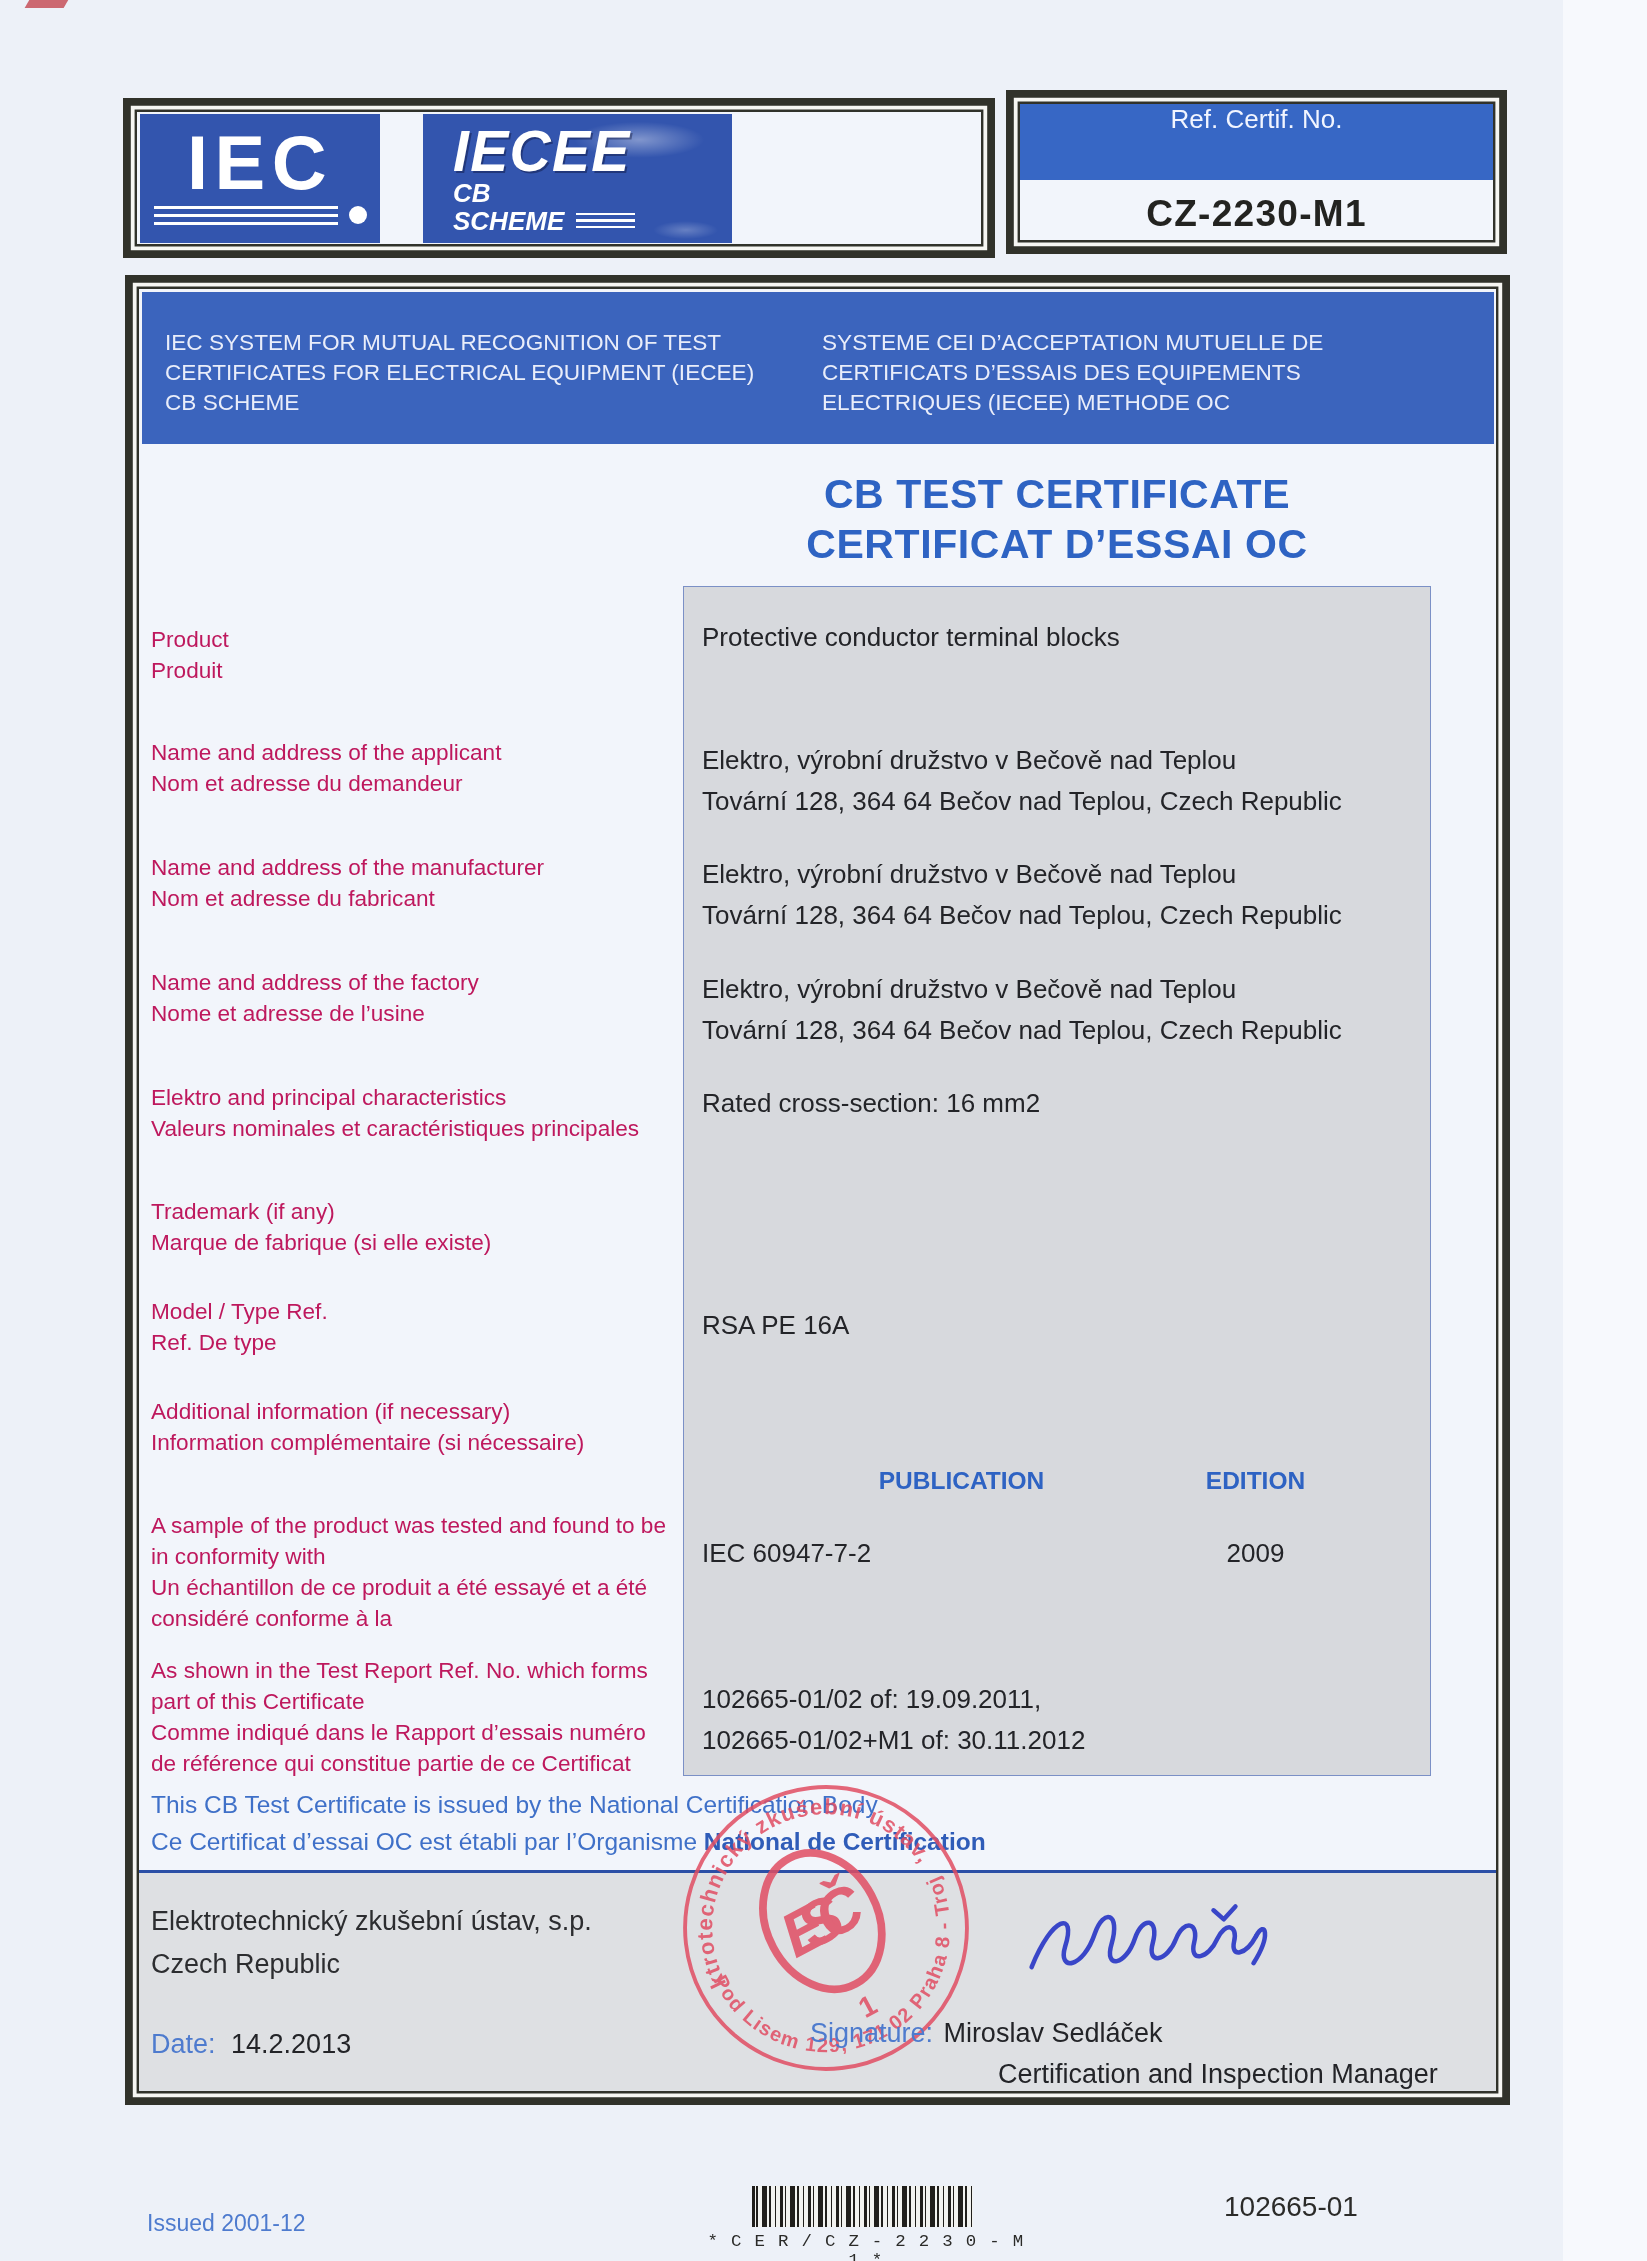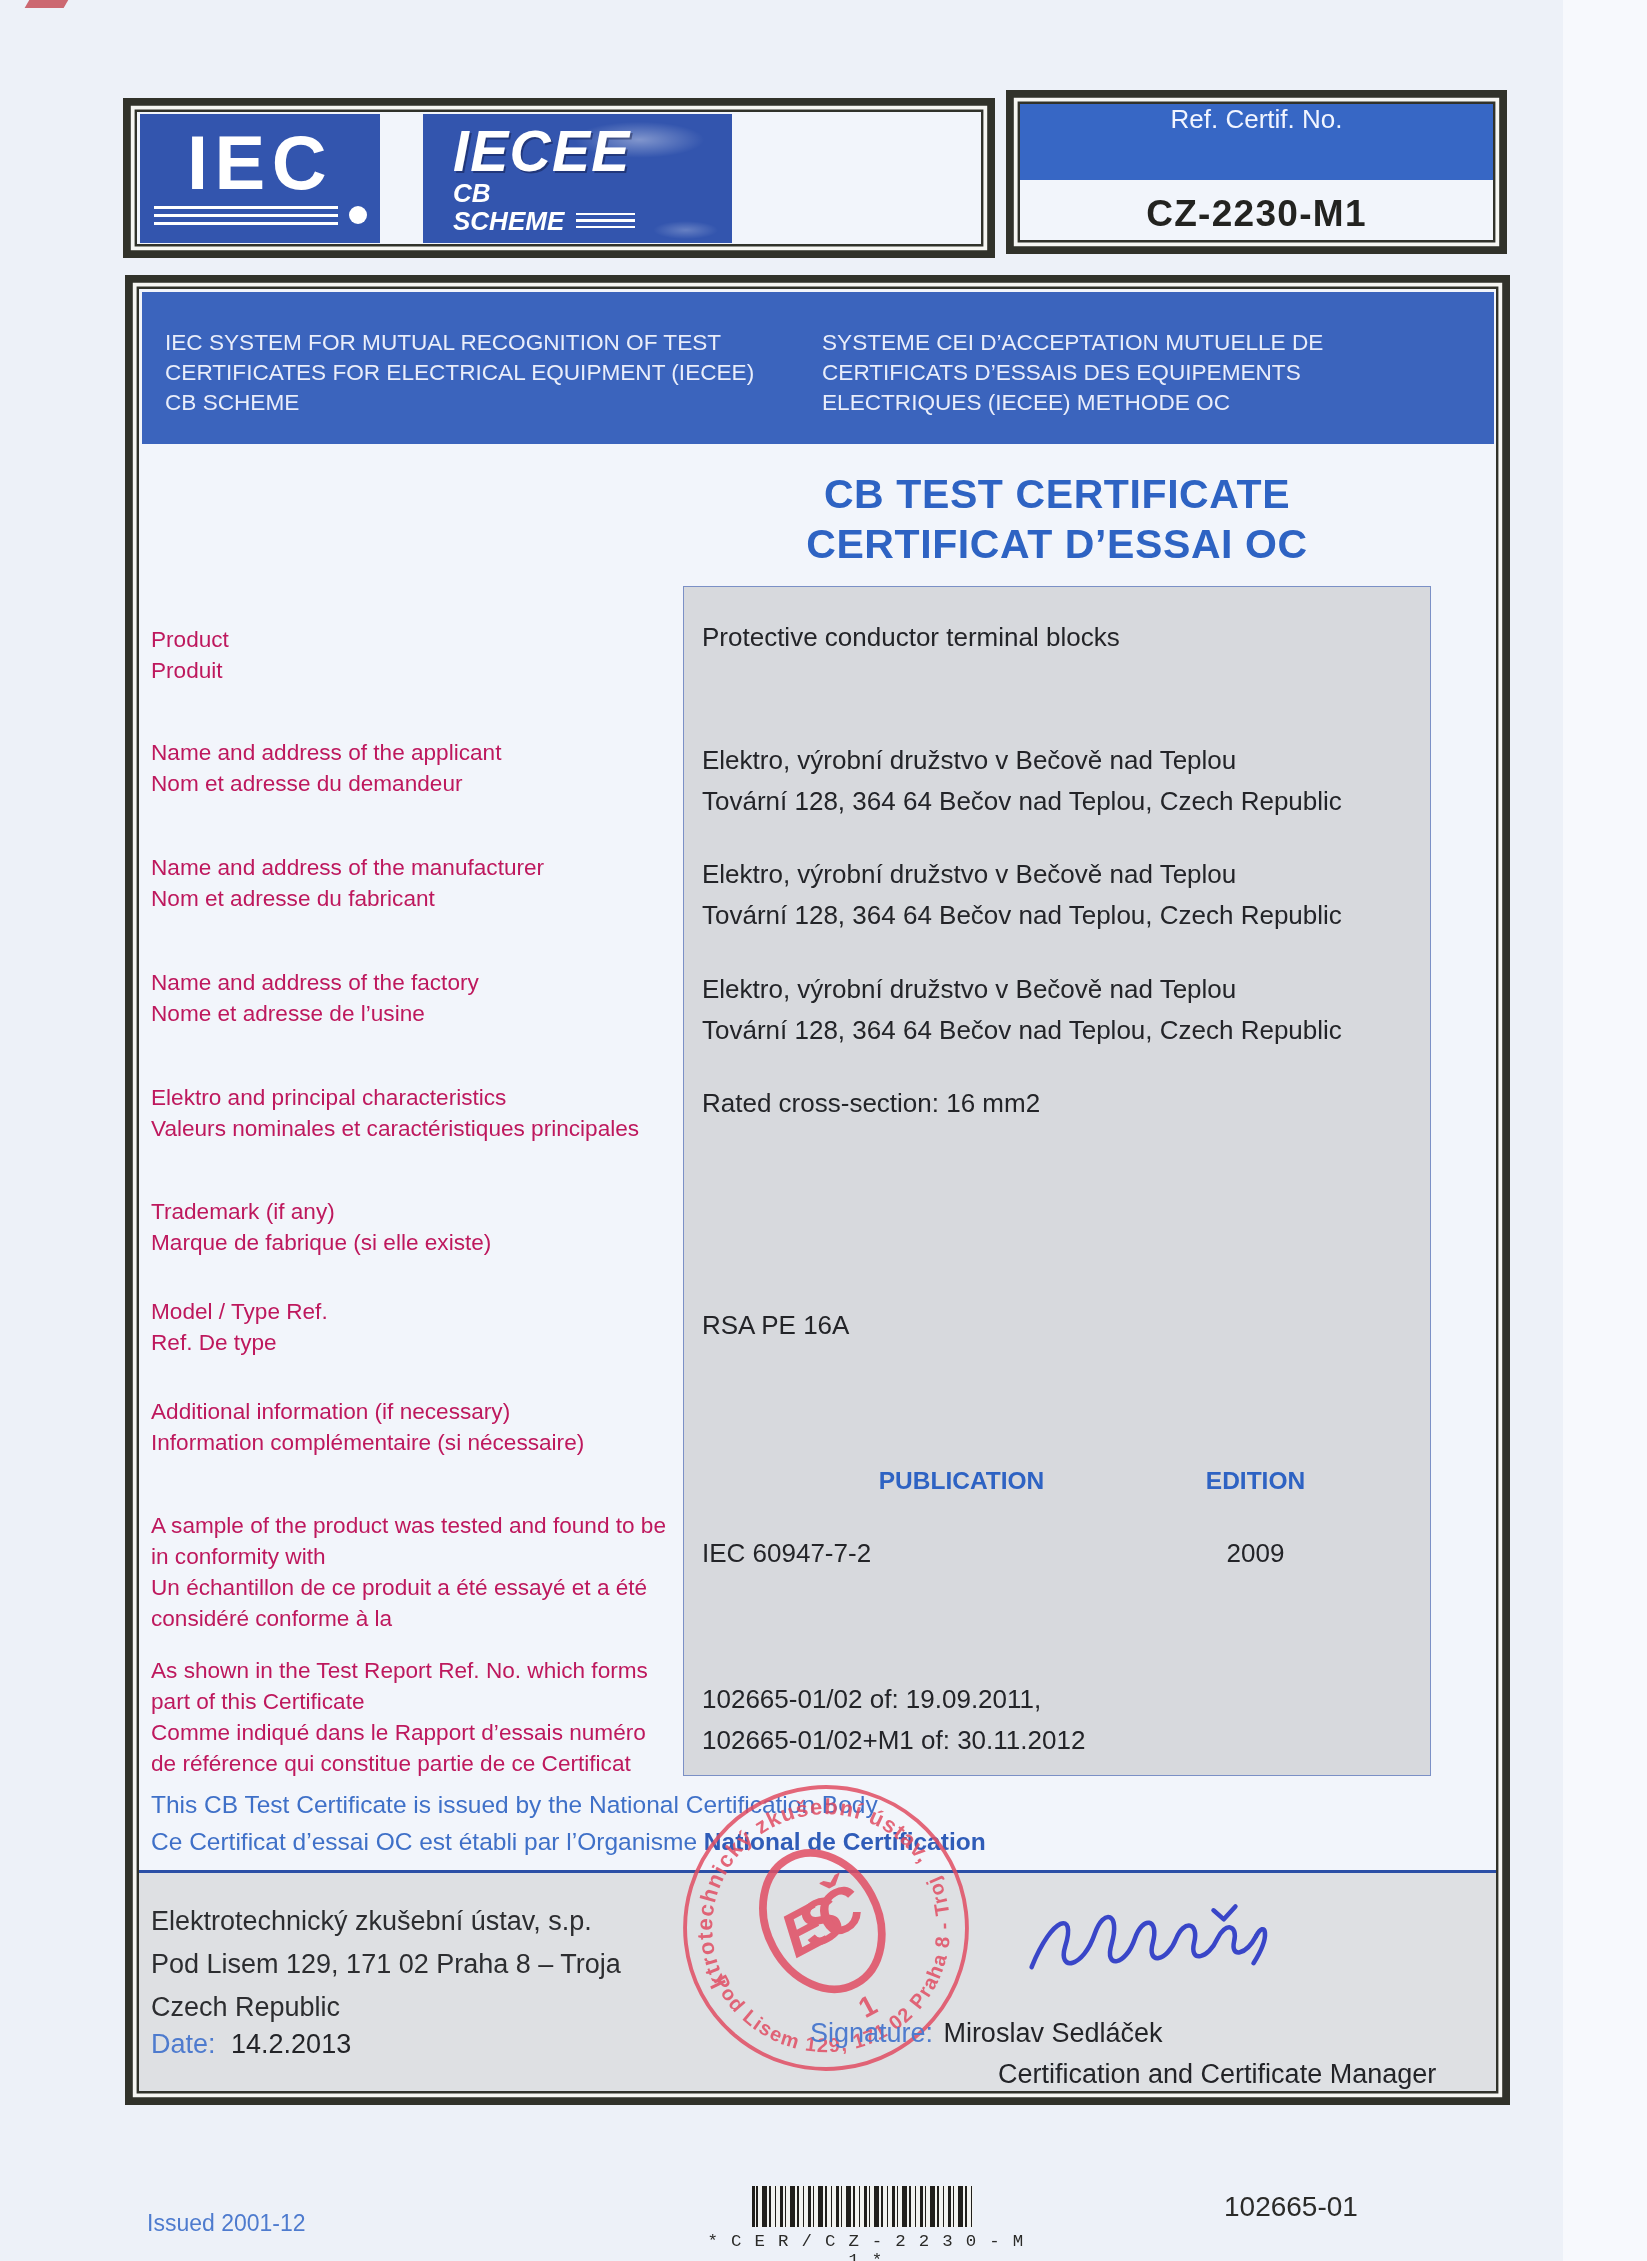--- a/index.html
+++ b/index.html
@@ -203,32 +203,31 @@
     <div class="issue-line" style="top:1514px">This CB Test Certificate is issued by the National Certification Body</div>
     <div class="issue-line" style="top:1551px">
       <span>Ce Certificat d’essai OC est établi par l’Organisme </span><span class="issue-bold">National de Certification</span>
     </div>
 
     <div class="divider"></div>
     <div class="gray-band"></div>
 
     <div class="issuer">
       <div>Elektrotechnický zkušební ústav, s.p.</div>
-      <div>Pod Lisem 129, 171 02 Praha 8 – Troja</div>
       <div>Czech Republic</div>
     </div>
 
     <div class="date-row">
       <span class="date-label">Date:</span><span class="date-value">14.2.2013</span>
     </div>
 
     <div class="sig-row">
       <span class="sig-label">Signature:</span><span class="sig-name">Miroslav Sedláček</span>
     </div>
-    <div class="sig-role">Certification and Certificate Manager</div>
+    <div class="sig-role">Certification and Inspection Manager</div>
 
     <svg class="stamp" viewBox="0 0 560 560">
       <g transform="rotate(-28 280 280)" fill="none" stroke="#e14e63">
         <circle cx="280" cy="280" r="218" stroke-width="6"></circle>
         <path id="arcTop" d="M 104 280 A 176 176 0 0 1 456 280" stroke="none"></path>
         <path id="arcBot" d="M 88 280 A 192 192 0 0 0 472 280" stroke="none"></path>
         <text font-size="34" font-weight="bold" fill="#e14e63" stroke="none" letter-spacing="2">
           <textPath href="#arcTop" startOffset="50%" text-anchor="middle">Elektrotechnický zkušební ústav, s.p.</textPath>
         </text>
         <text font-size="31" font-weight="bold" fill="#e14e63" stroke="none" letter-spacing="2">

